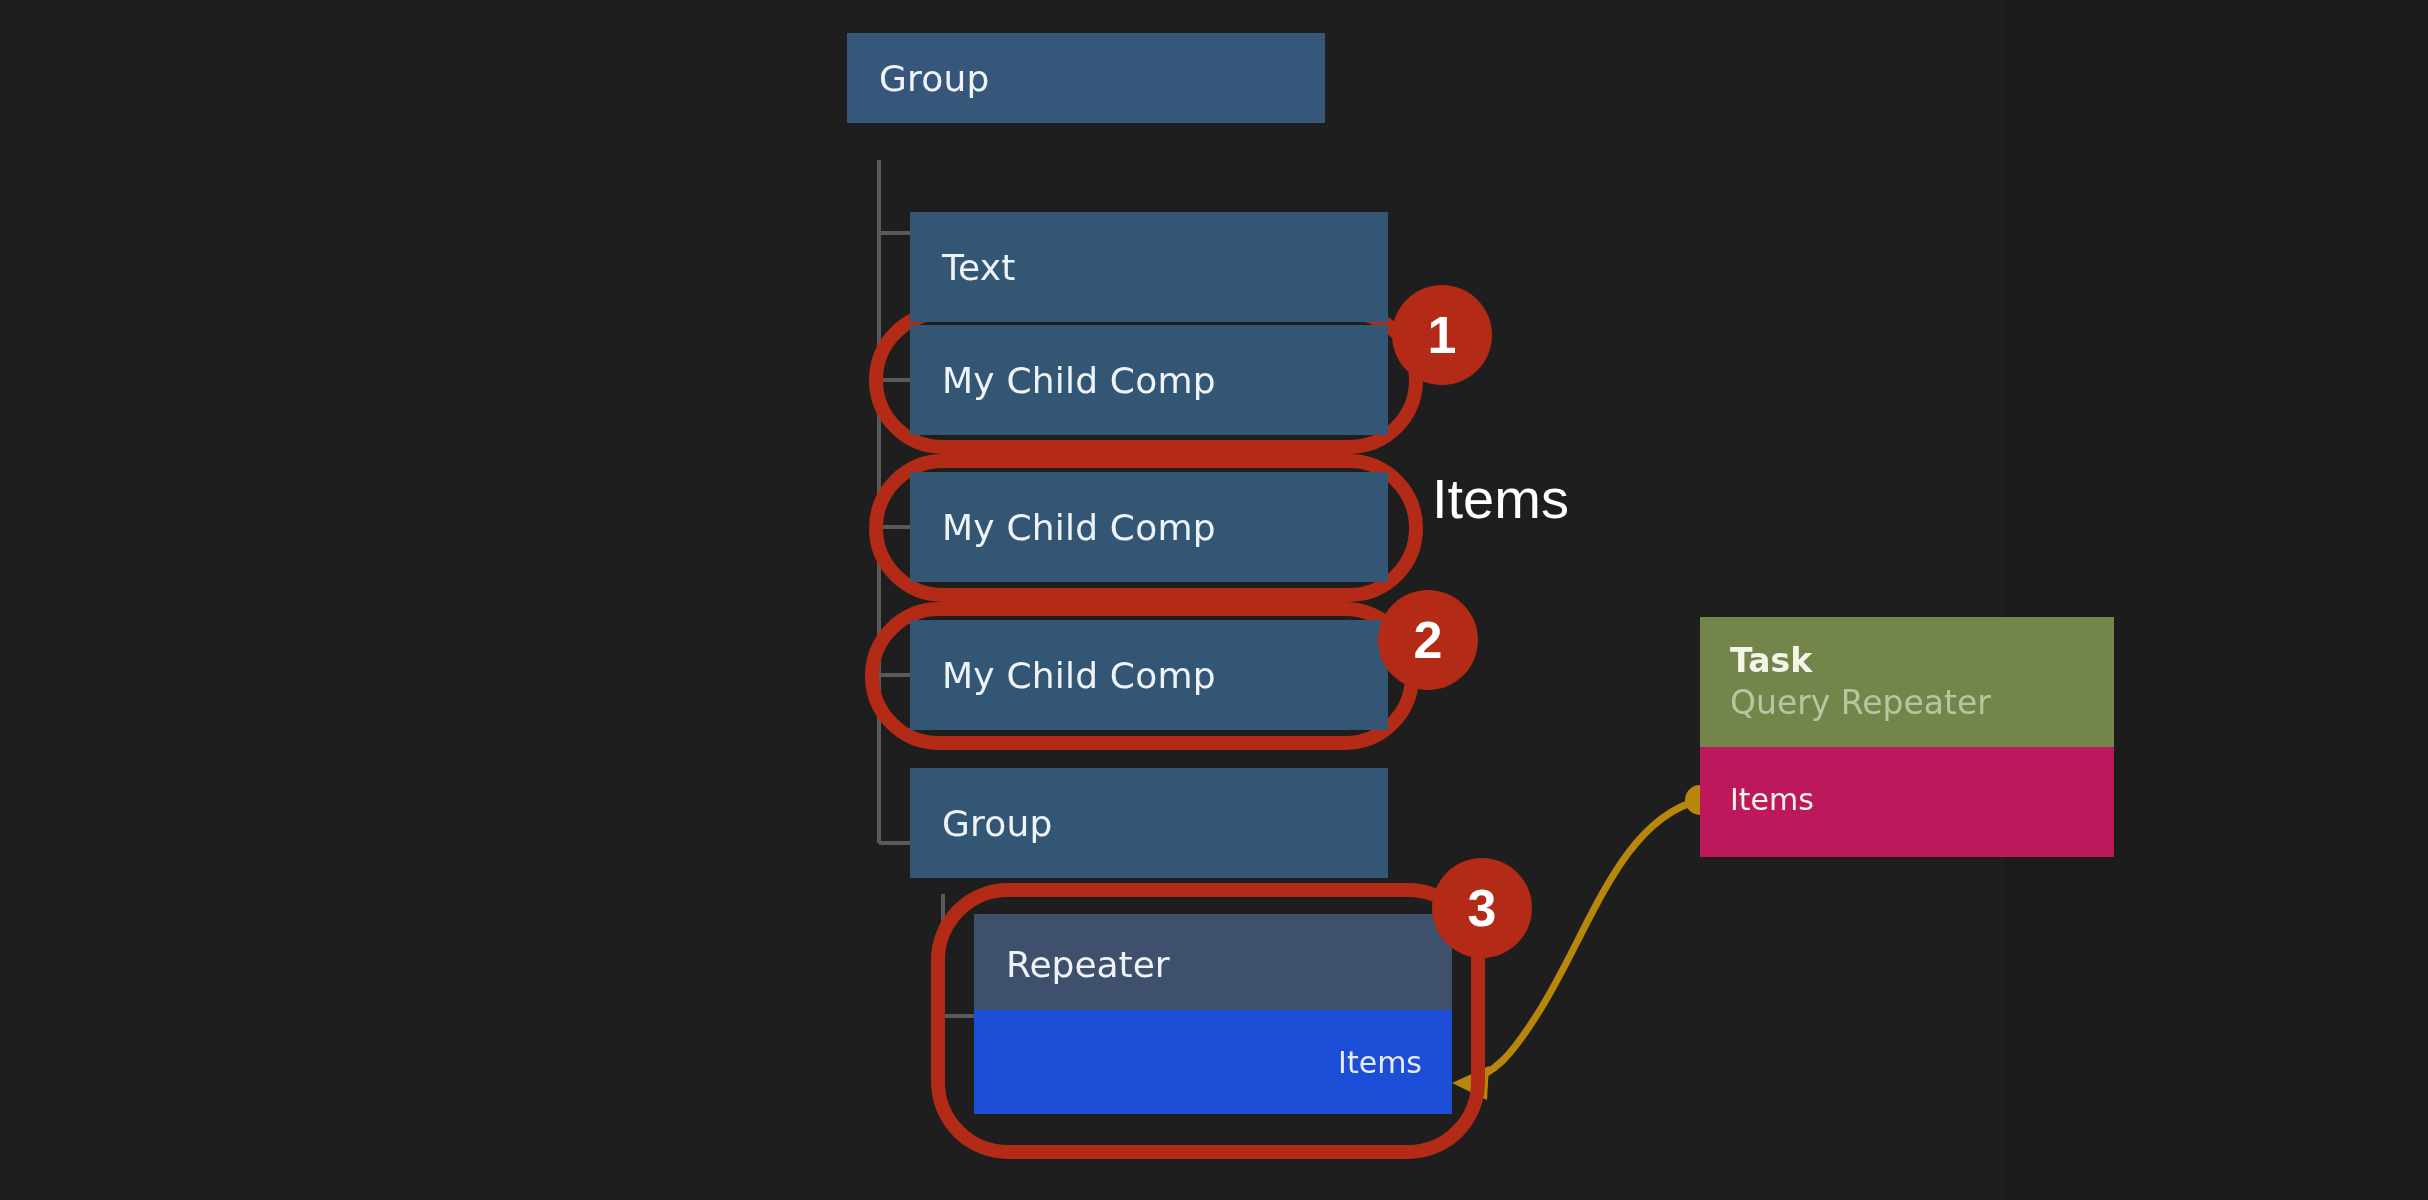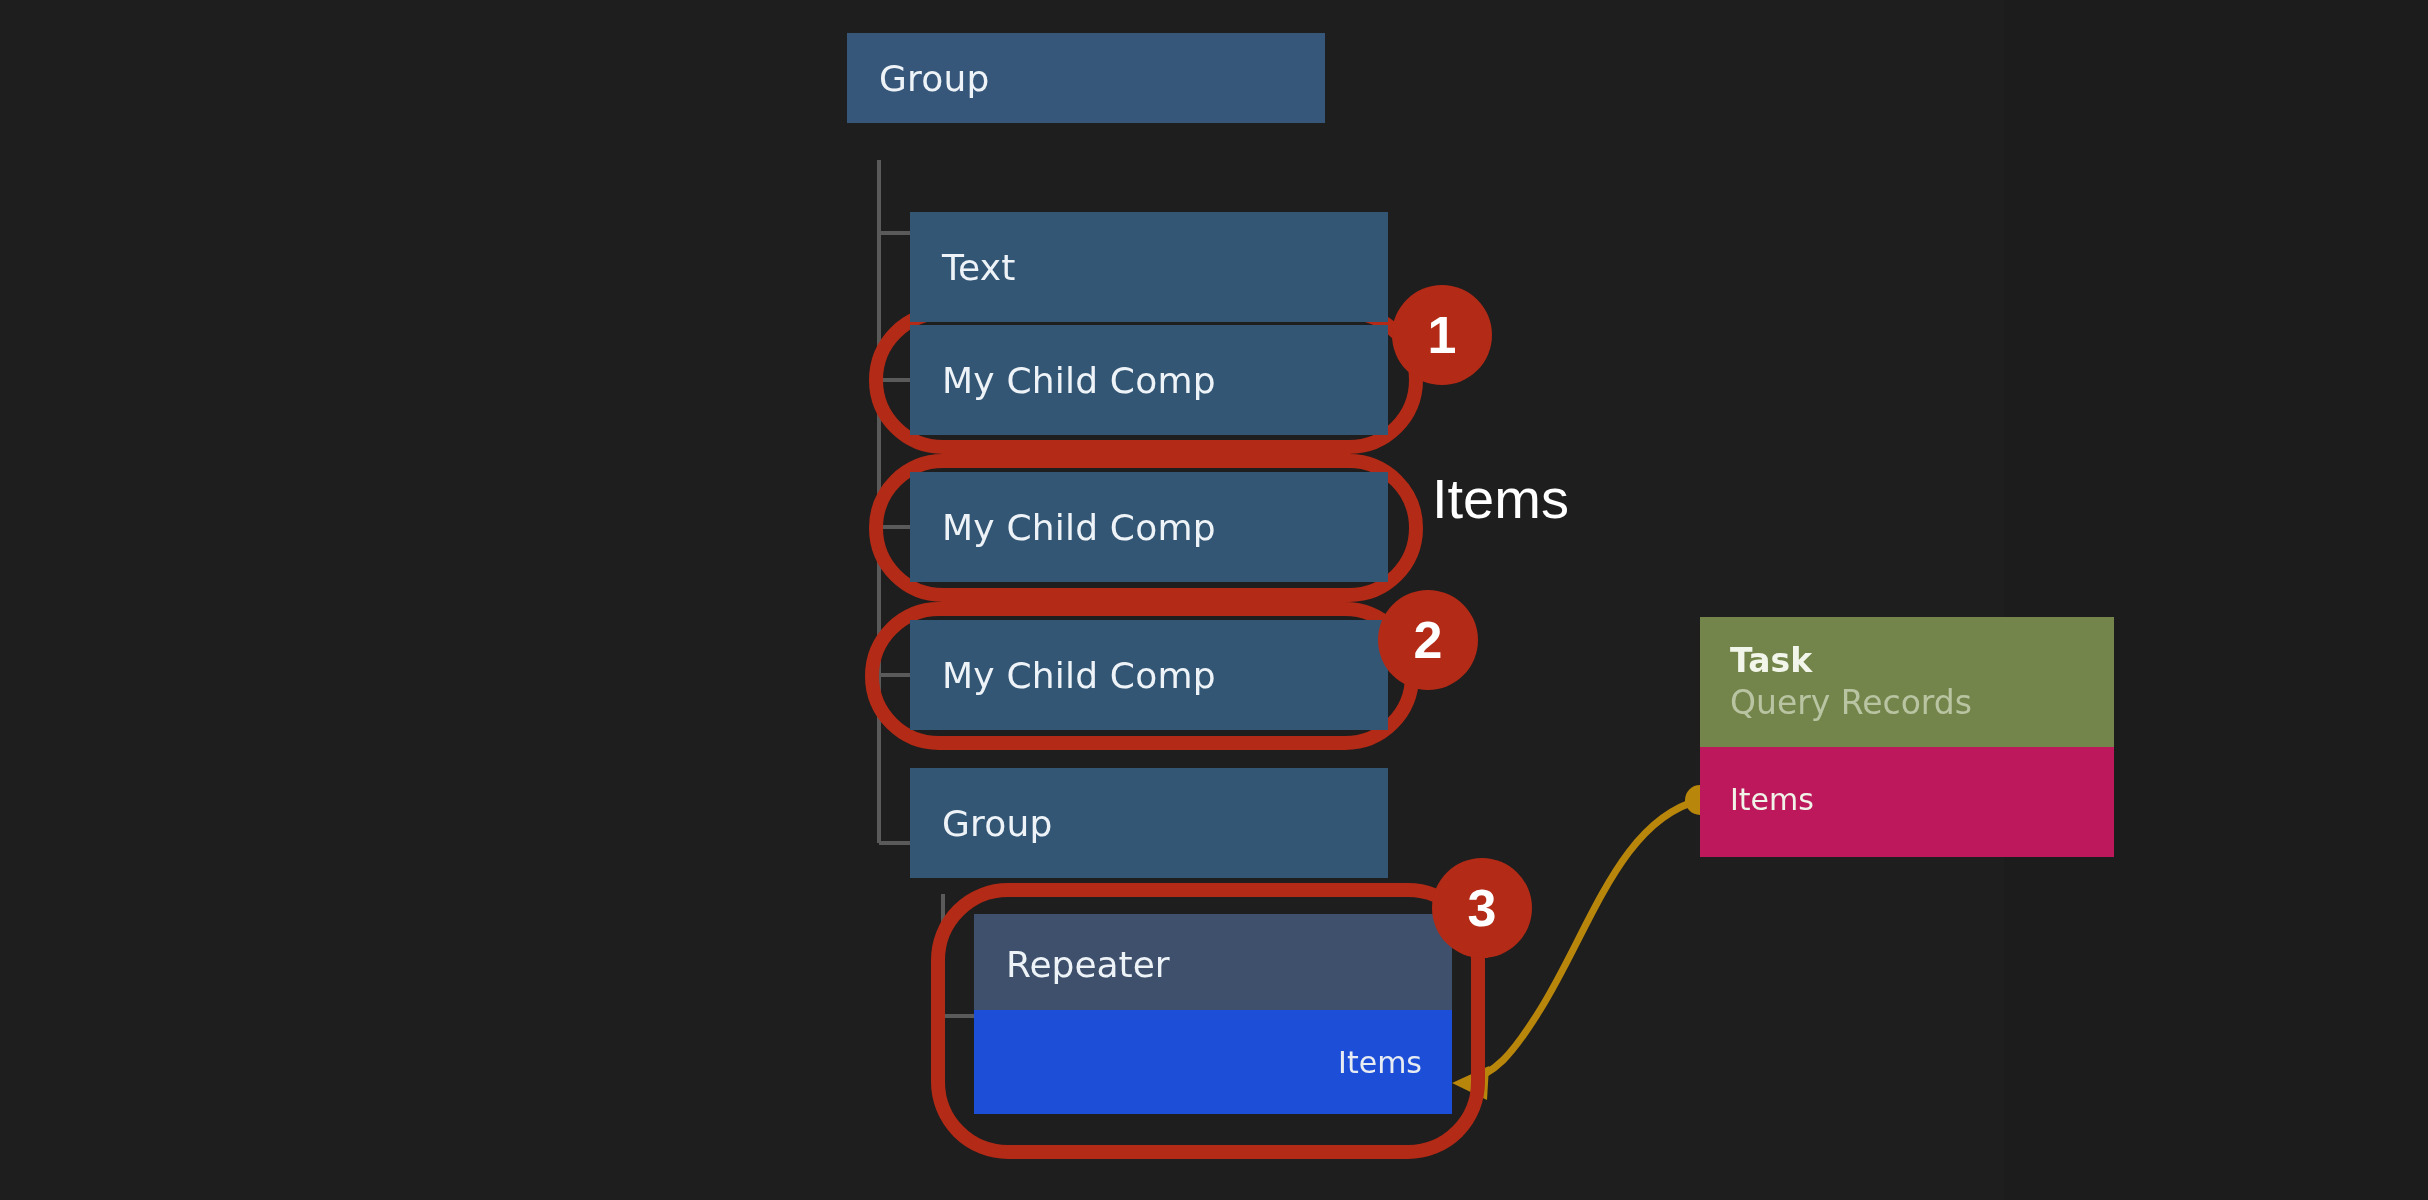--- a/index.html
+++ b/index.html
@@ -247,21 +247,21 @@
 
   <div class="node repeater">
     <div class="repeater-head"></div>
     <span class="rep-title">Repeater</span>
     <span class="rep-port">Items</span>
   </div>
 
   <div class="task">
     <div class="task-head"></div>
     <span class="task-title">Task</span>
-    <span class="task-sub">Query Records</span>
+    <span class="task-sub">Query Repeater</span>
     <span class="task-port">Items</span>
   </div>
 
   <div class="sender-label">Items</div>
 
   <div class="badge badge-1">1</div>
   <div class="badge badge-2">2</div>
   <div class="badge badge-3">3</div>
 
 </div>

